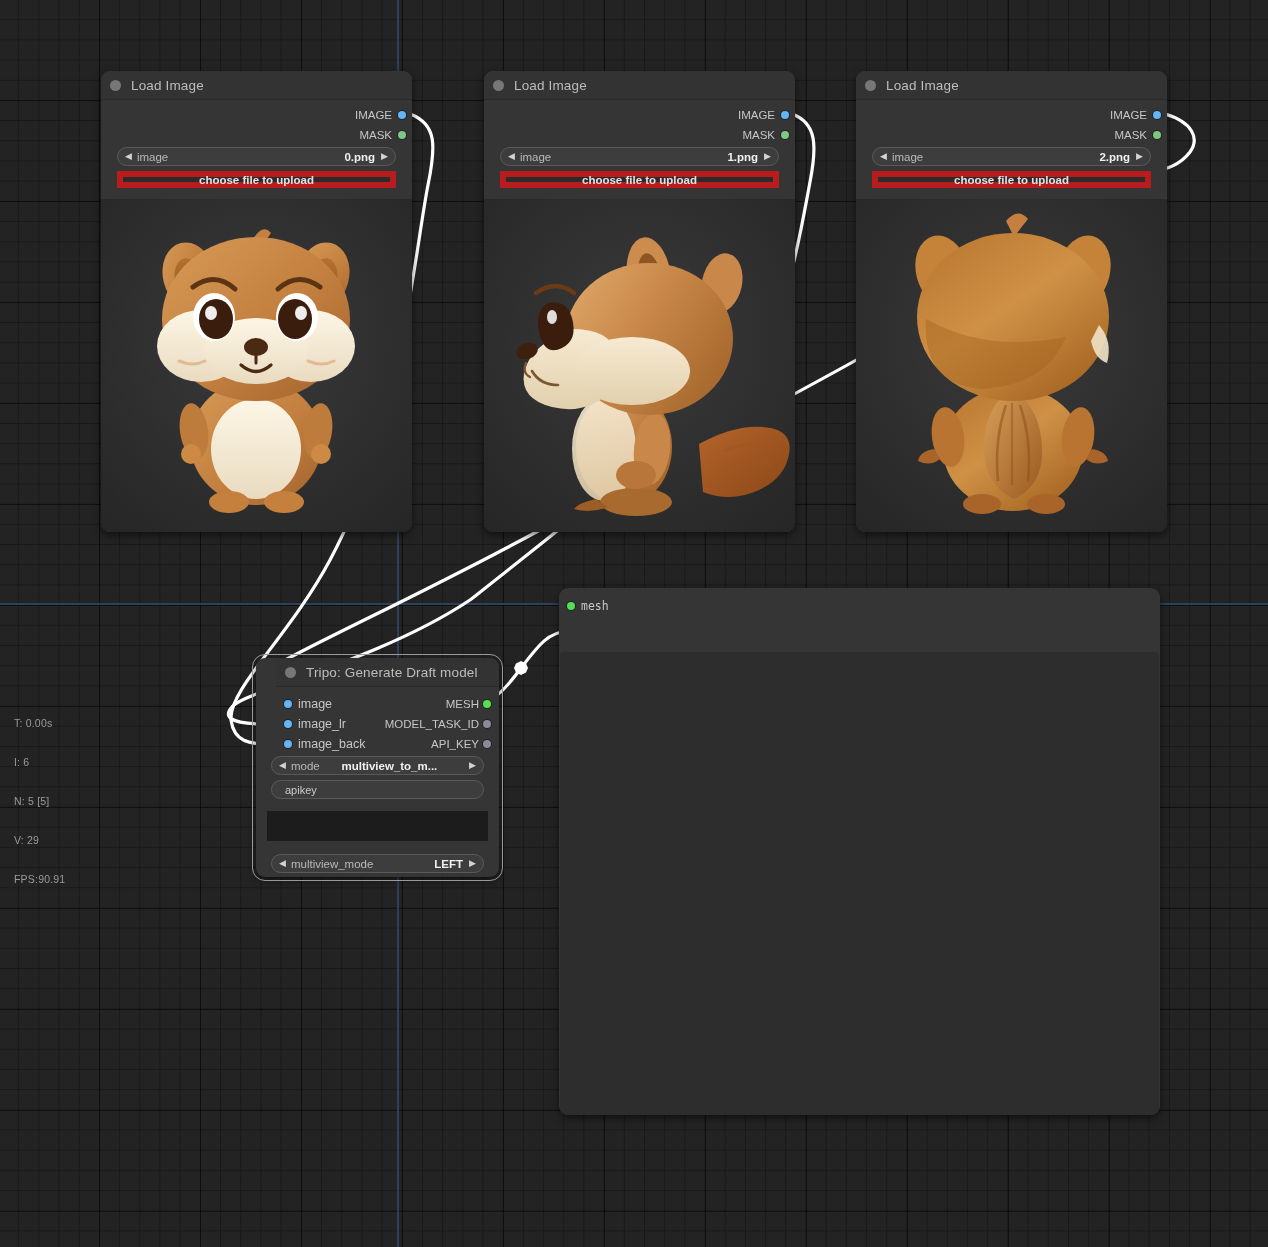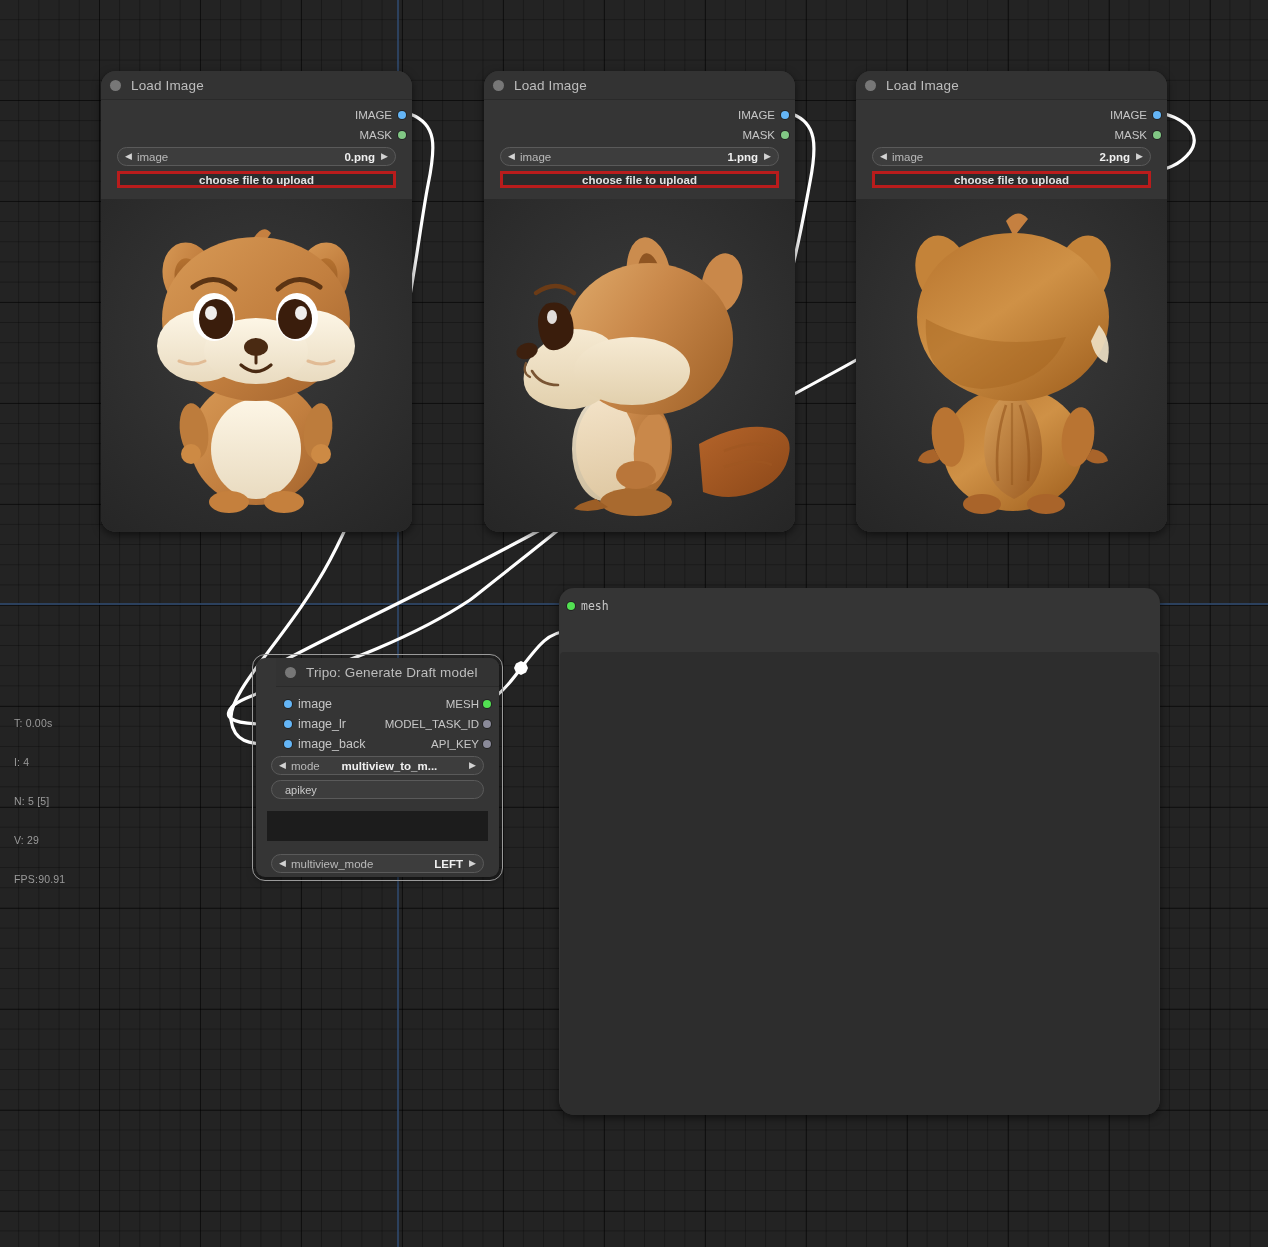--- a/index.html
+++ b/index.html
@@ -52,21 +52,21 @@
   #links {
     position: absolute;
     inset: 0;
     pointer-events: none;
   }
 
   
   .node {
     position: absolute;
     background: #353535;
-    border-radius: 15px;
+    border-radius: 9px;
     box-shadow: 0 3px 9px rgba(0,0,0,0.55);
     overflow: hidden;
     color: #cfcfcf;
   }
   .node-title {
     height: 29px;
     background: #333333;
     display: flex;
     align-items: center;
     padding-left: 9px;
@@ -166,21 +166,21 @@
     justify-content: flex-end;
     overflow: hidden;
   }
   .w-combo.centered .wmid {
     justify-content: center;
     margin-left: -4px;
   }
   .w-button {
     height: 17px;
     background: #2b2b2b;
-    border: 3px solid #b91c1c;
+    border: 6px solid #b91c1c;
     display: flex;
     align-items: center;
     justify-content: center;
     font-size: 11.5px;
     color: #e2e2e2;
     font-weight: bold;
     box-sizing: border-box;
   }
   .w-text {
     height: 19px;
@@ -567,17 +567,17 @@
   <div class="slot-row" style="margin-top:7px; height:22px;">
     <span class="slot-dot dot-mesh" style="left:8px;"></span>
     <span class="slot-label-in mono" style="left:22px; position:absolute;">mesh</span>
   </div>
 
   <div class="glb-canvas" style="left:1px; right:1px; top:64px; bottom:0px;"></div>
 </div>
 
 <div id="stats">
   <div>T: 0.00s</div>
-  <div>I: 4</div>
+  <div>I: 6</div>
   <div>N: 5 [5]</div>
   <div>V: 29</div>
   <div>FPS:90.91</div>
 </div>
 
 </body></html>

